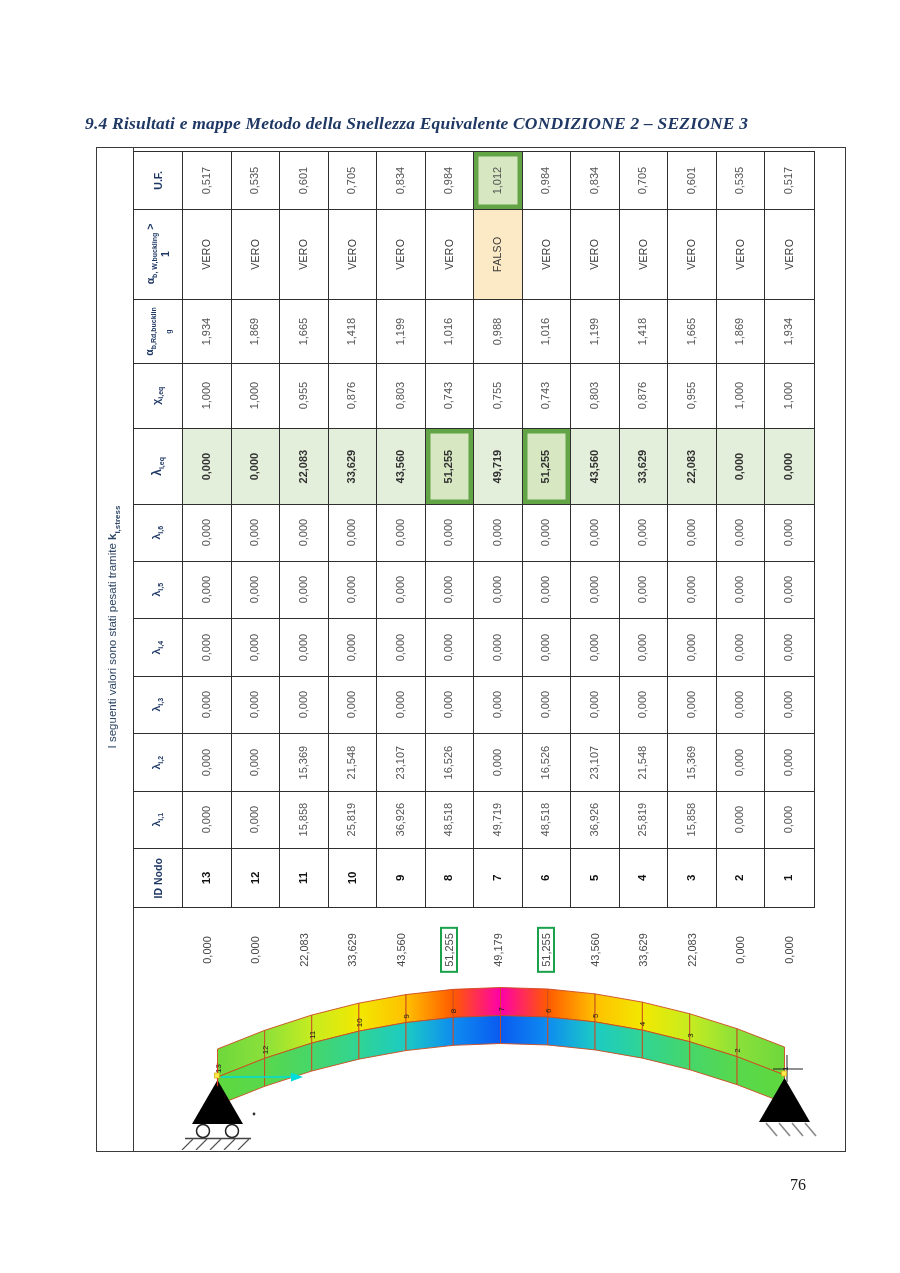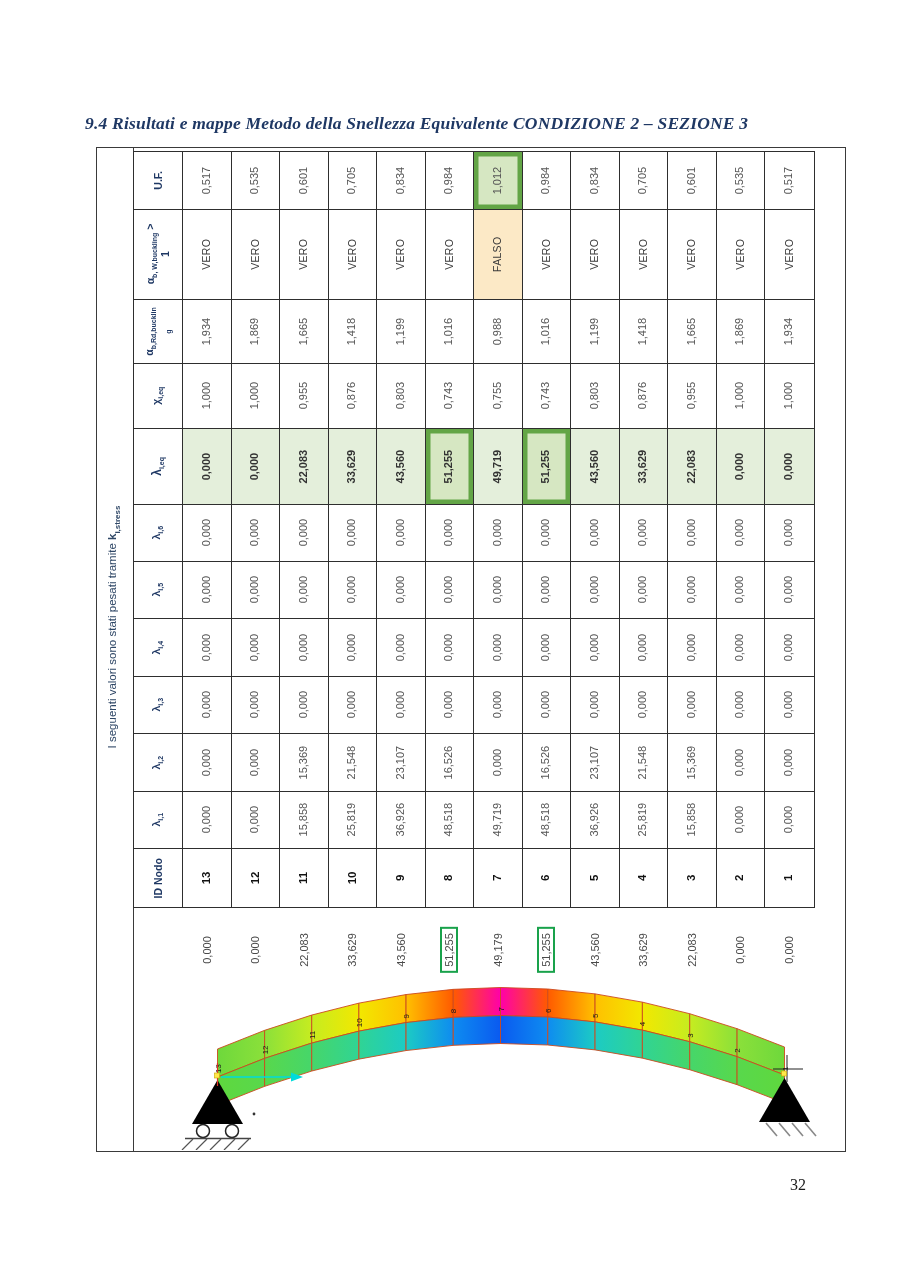--- a/index.html
+++ b/index.html
@@ -736,15 +736,15 @@
         <polygon points="170,92 158,87.5 158,96.5" fill="#00DBDB"></polygon>
         <line x1="84.5" y1="78" x2="84.5" y2="101" stroke="#E03020" stroke-width="1.2"></line>
         <line x1="640" y1="84" x2="670" y2="84" stroke="#222" stroke-width="1"></line>
         <line x1="654" y1="70" x2="654" y2="97" stroke="#222" stroke-width="1"></line>
         <rect x="81.5" y="88" width="5" height="5" fill="#FFE84A" stroke="#C9A400" stroke-width="0.6"></rect>
         <rect x="648.5" y="86" width="5" height="5" fill="#FFE84A" stroke="#C9A400" stroke-width="0.6"></rect>
         <circle cx="121" cy="129" r="1.4" fill="#333"></circle>
       </g>
     </svg>
 
-  <div class="page-number">32</div>
+  <div class="page-number">76</div>
 
 </div>
 
 </body></html>

